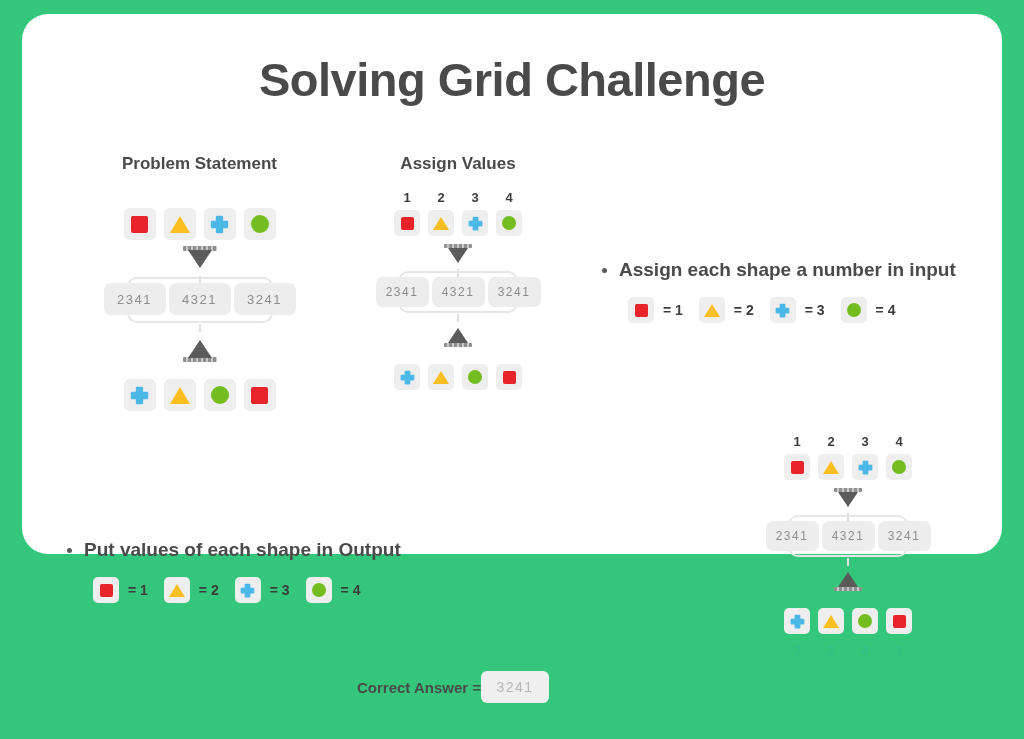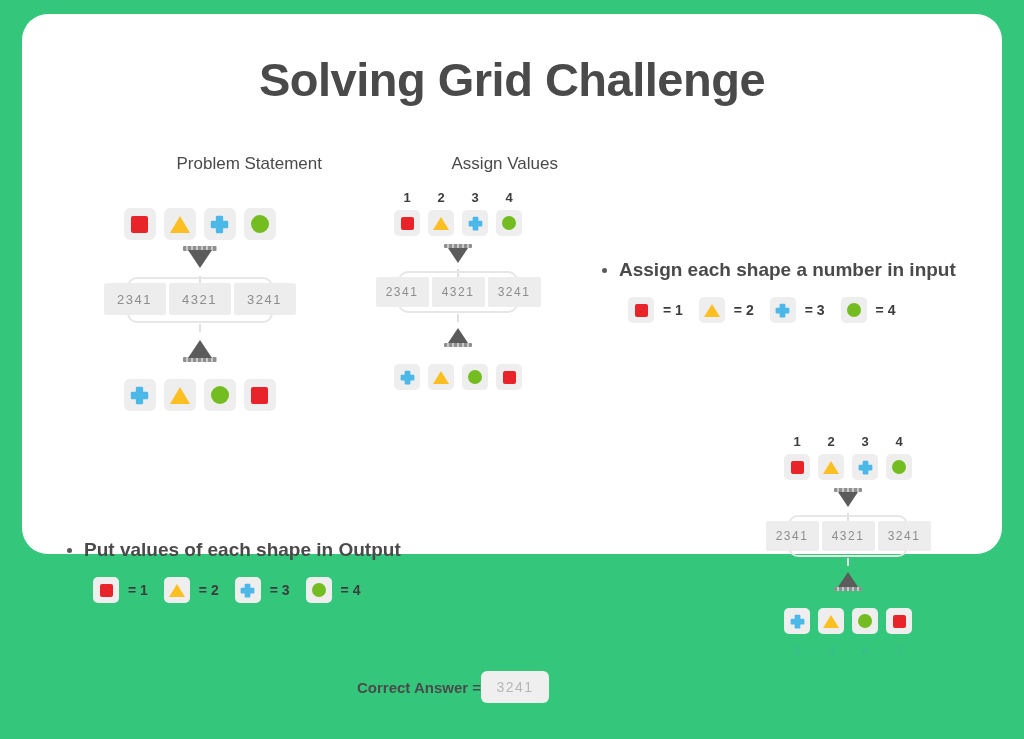--- a/index.html
+++ b/index.html
@@ -51,22 +51,22 @@
   .tile.sm .tri {
     border-left-width: 8px; border-right-width: 8px; border-bottom-width: 13px;
   }
   .cir { width: 18px; height: 18px; background: #74bd20; border-radius: 50%; }
   .tile.sm .cir { width: 14px; height: 14px; }
   .crs { width: 19px; height: 19px; display: block; }
   .tile.sm .crs { width: 15px; height: 15px; }
 
   
   .sec-head {
-    font-size: 17px; font-weight: normal; color: #4a4a4a;
-    text-align: right;
+    font-size: 17px; font-weight: bold; color: #4a4a4a;
+    text-align: center;
   }
   .row { display: flex; gap: 8px; }
   .numrow { display: flex; gap: 8px; }
   .numrow span {
     width: 32px; text-align: center;
     font-size: 15px; font-weight: bold; color: #3c3c3c;
   }
   .numrow.sm span { width: 26px; font-size: 13px; }
   .numrow.green span { color: #33c08a; }
 
@@ -97,21 +97,21 @@
   
   .band { position: relative; }
   .band .bracket {
     position: absolute;
     border: 2px solid #e6e6e6;
     border-radius: 10px;
   }
   .band .boxes { position: relative; display: flex; z-index: 2; }
   .vbox {
     background: #ededed;
-    border-radius: 2px;
+    border-radius: 7px;
     display: flex; align-items: center; justify-content: center;
     color: #8d8d8d;
     letter-spacing: 1.5px;
   }
 
   
   .bullet {
     display: flex; align-items: flex-start; gap: 12px;
   }
   .dot {

